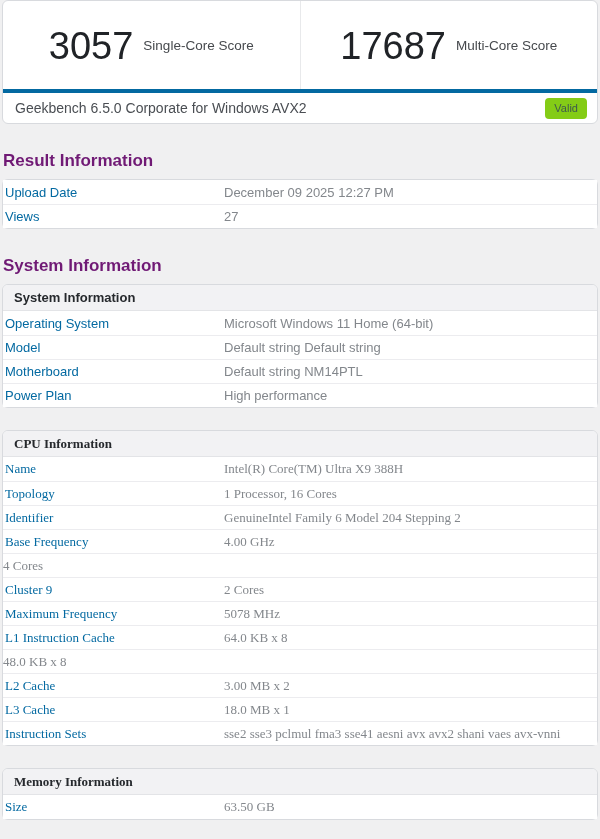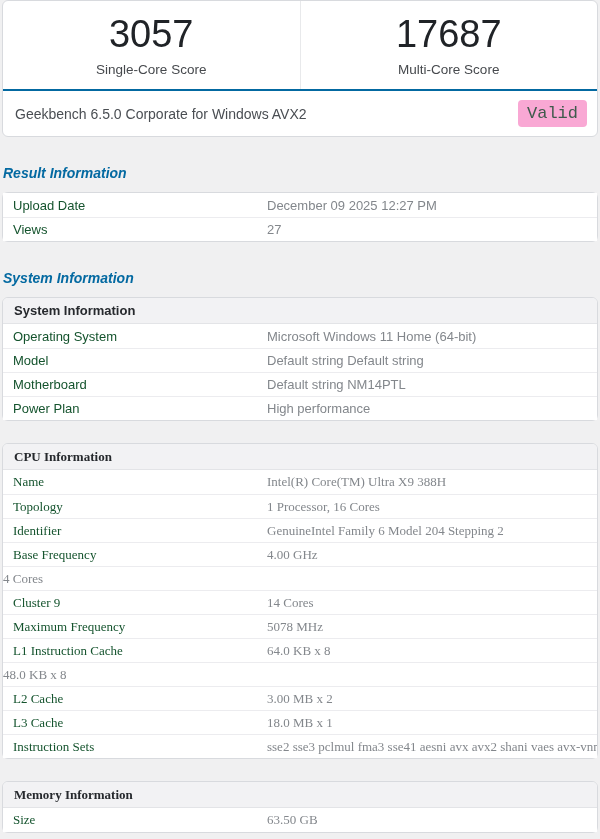--- a/index.html
+++ b/index.html
@@ -16,54 +16,51 @@
     background: #ffffff;
     border: 1px solid #d8dade;
     border-radius: 6px;
     margin: 0 2px;
   }
   
   .score-row { display: flex; height: 88px; }
   .score-cell {
     flex: 1;
     display: flex;
-    flex-direction: column;
     align-items: center;
     justify-content: center;
     padding-top: 2px;
     gap: 10px;
   }
   .score-cell + .score-cell { border-left: 1px solid #e8e9eb; }
   .score-value { font-size: 38px; line-height: 1; color: #202327; }
   .score-label { font-size: 13.5px; line-height: 1; color: #46494d; }
   .bench-row {
     display: flex;
     align-items: center;
-    height: 47px;
-    border-top: 2px solid #0369a1;
+    height: 34px;
+    border-top: 4px solid #0369a1;
     padding: 0 10px 0 12px;
   }
   .bench-title { flex: 1; font-size: 14px; color: #4a4e53; }
   .badge {
-    font-size: 17px;
+    font-size: 11px;
     line-height: 1;
     padding: 5px 9px;
     border-radius: 4px;
-    background: #f9a8d4;
+    background: #84cc16;
     color: #3f5a4c;
-    font-family: Liberation Mono, monospace;
   }
   
   .section-heading {
-    font-size: 14px;
+    font-size: 17px;
     font-weight: bold;
     line-height: 21px;
-    color: #0369a1;
+    color: #701a75;
     margin: 26px 0 8px 3px;
-    font-style: italic;
   }
   .subsection-gap { margin-top: 22px; font-family: Liberation Serif, serif; }
   
   .t-header {
     height: 26px;
     display: flex;
     align-items: center;
     padding: 0 11px;
     background: #f2f2f4;
     border-bottom: 1px solid #e3e4e7;
@@ -74,24 +71,24 @@
   }
   .t-row {
     display: flex;
     align-items: center;
     height: 24px;
     font-size: 13px;
     background: #ffffff;
   }
   .t-row + .t-row { border-top: 1px solid #ececef; }
   .t-label {
-    width: 264px;
+    width: 221px;
     flex-shrink: 0;
-    padding-left: 10px;
-    color: #14532d;
+    padding-left: 2px;
+    color: #0369a1;
     white-space: nowrap;
     overflow: hidden;
   }
   .t-value {
     flex: 1;
     color: #83878c;
     white-space: nowrap;
     overflow: hidden;
     padding-right: 8px;
   }
@@ -167,21 +164,21 @@
   </div>
   <div class="t-row">
     <div class="t-label">Base Frequency</div>
     <div class="t-value">4.00 GHz</div>
   </div>
   <div class="t-row">
     <div class="t-value">4 Cores</div>
   </div>
   <div class="t-row">
     <div class="t-label">Cluster 9</div>
-    <div class="t-value">14 Cores</div>
+    <div class="t-value">2 Cores</div>
   </div>
   <div class="t-row">
     <div class="t-label">Maximum Frequency</div>
     <div class="t-value">5078 MHz</div>
   </div>
   <div class="t-row">
     <div class="t-label">L1 Instruction Cache</div>
     <div class="t-value">64.0 KB x 8</div>
   </div>
   <div class="t-row">

